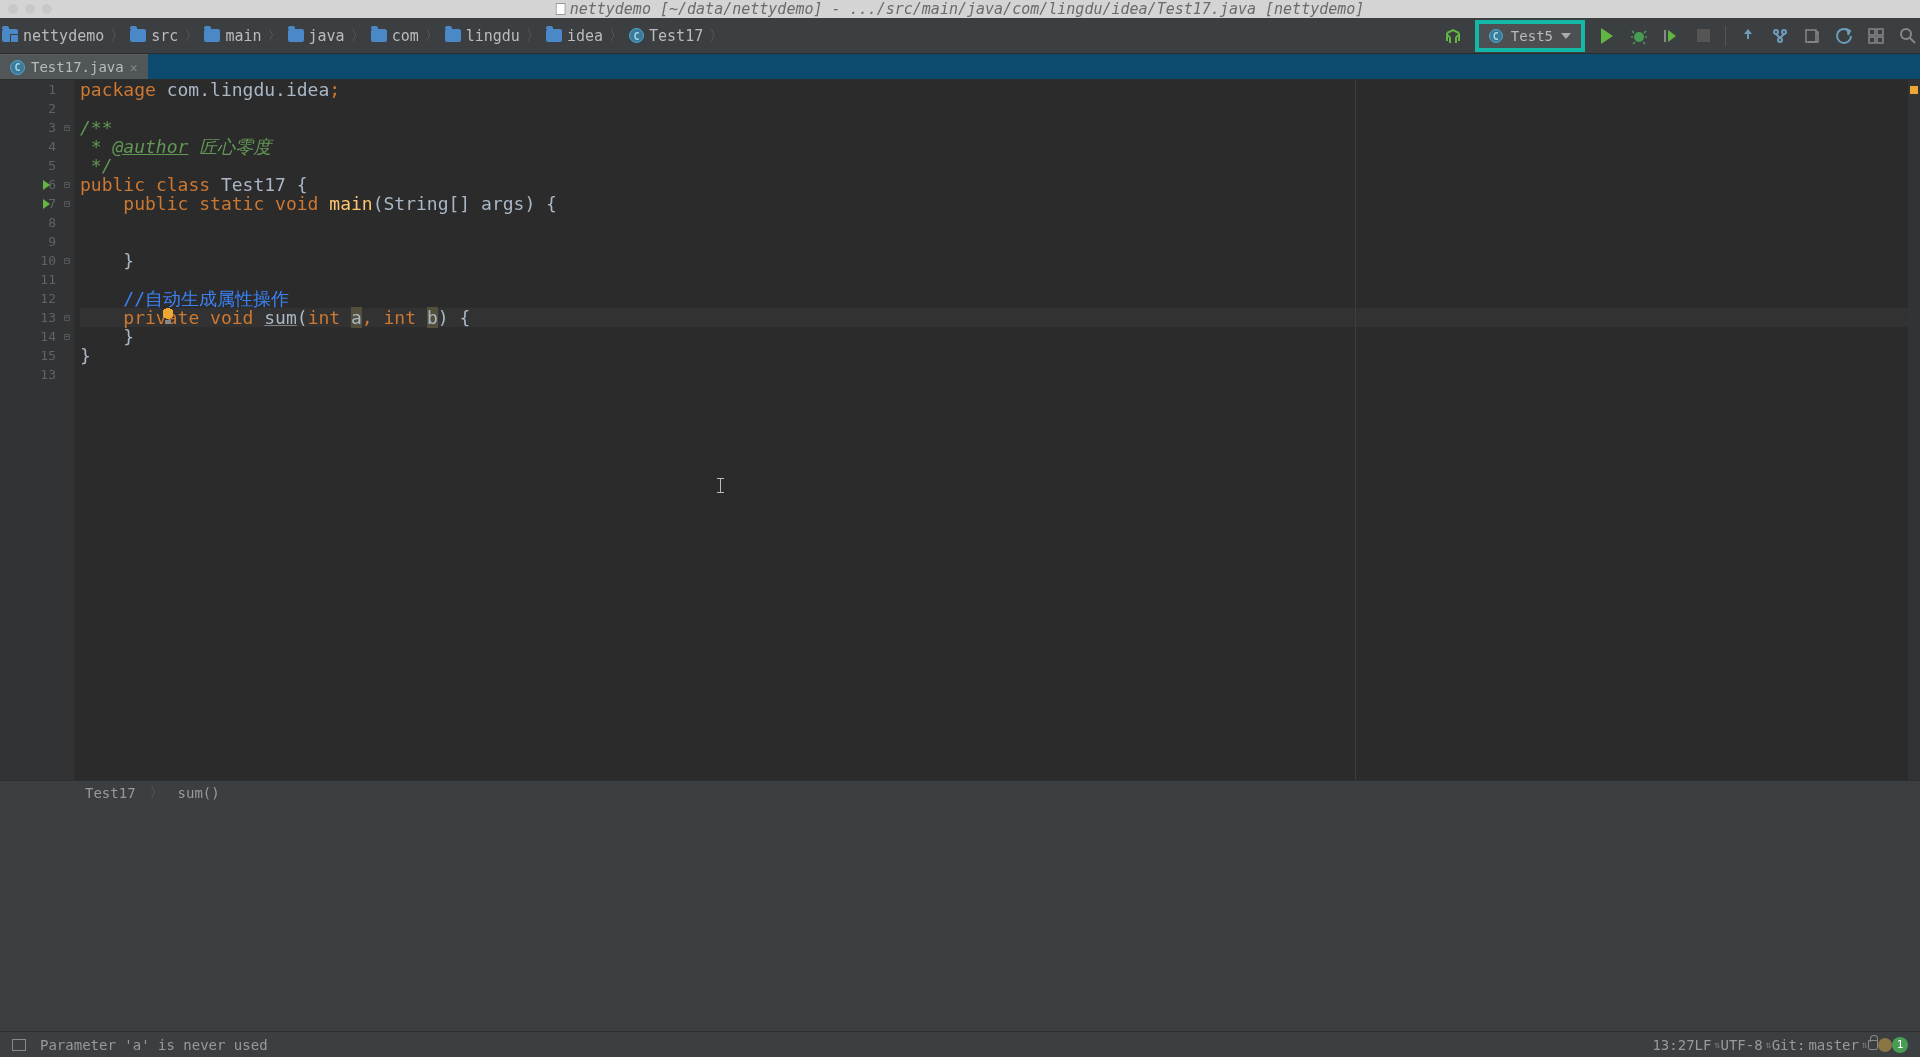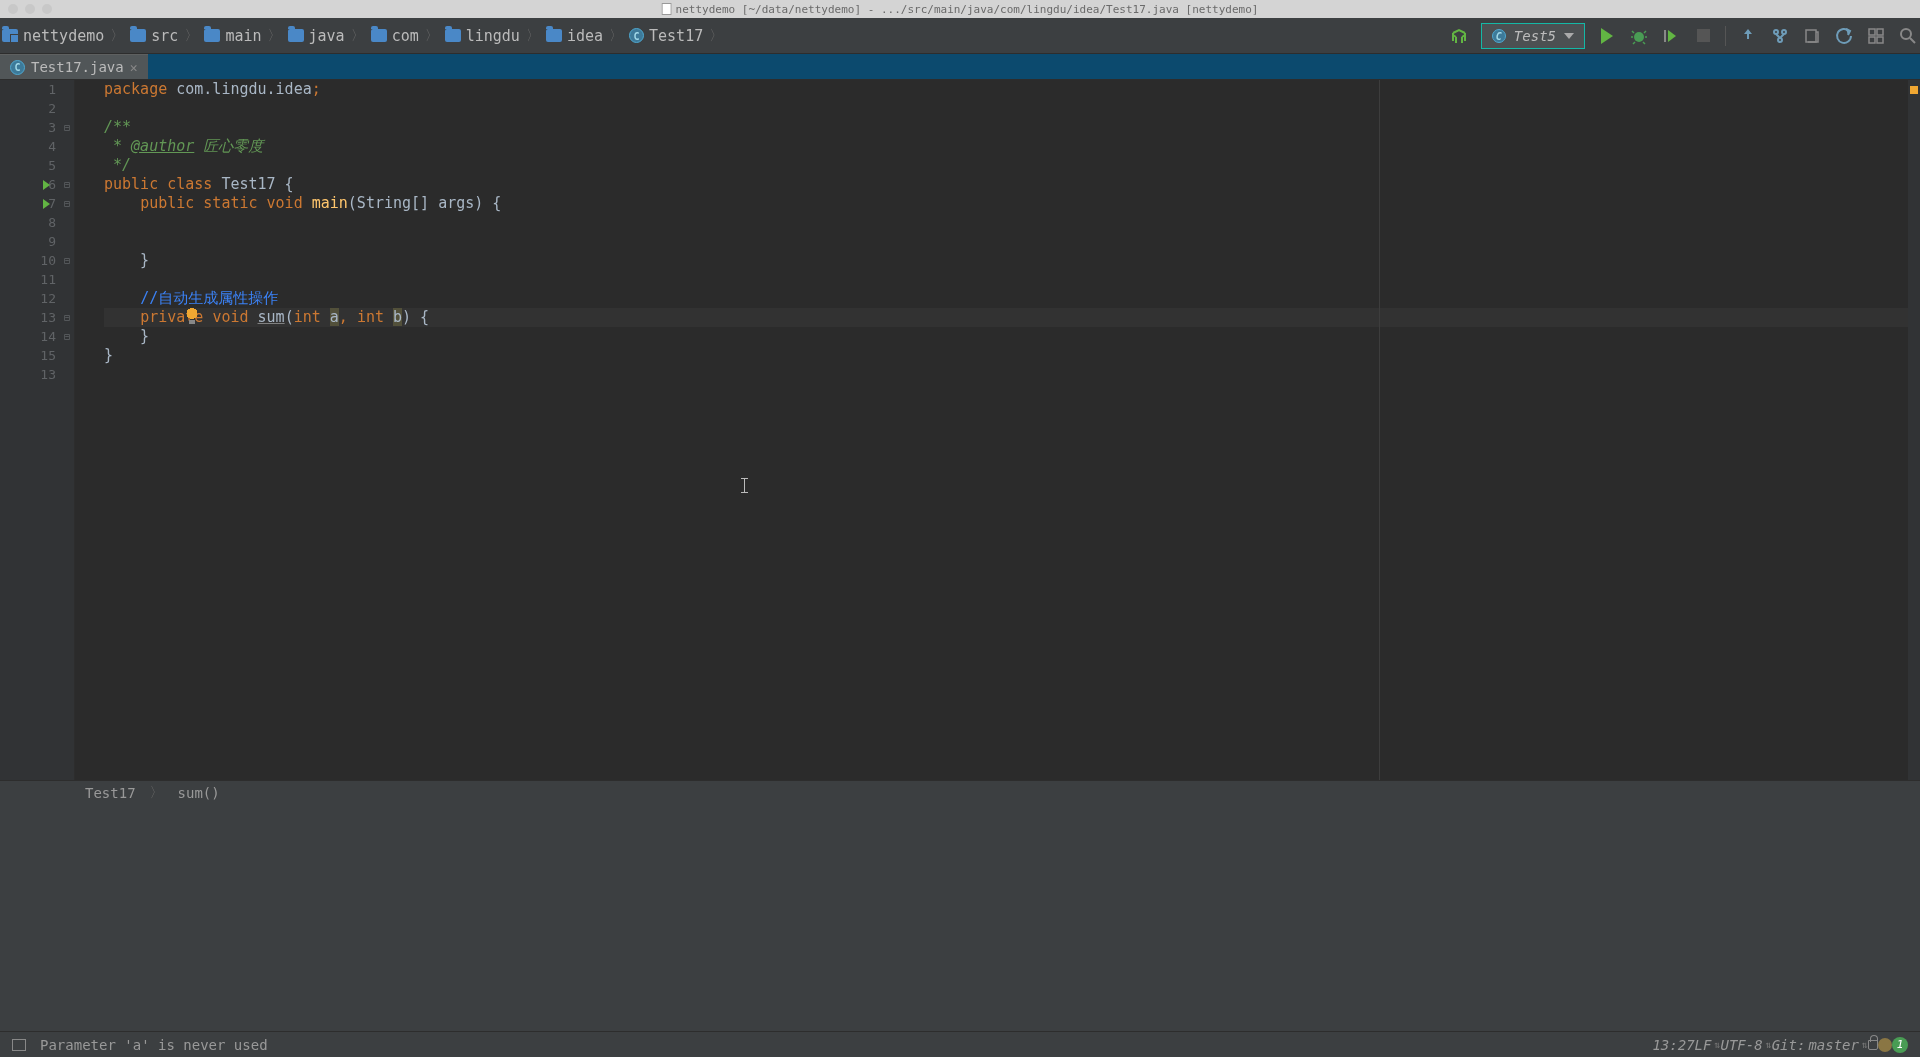--- a/index.html
+++ b/index.html
@@ -10,23 +10,24 @@
   overflow: hidden;
   width: 1920px;
   height: 1057px;
   position: relative;
 }
 .window-titlebar {
   height: 18px;
   background: #d4d4d4;
   display: flex;
   align-items: center;
-  font-size: 11px;
+  font-size: 15px;
   color: #6a6a6a;
   position: relative;
+  font-style: italic;
 }
 .traffic-lights {
   display: flex;
   gap: 7px;
   padding-left: 8px;
 }
 .traffic-light {
   width: 10px; height: 10px; border-radius: 50%;
   background: #c8c8c8;
 }
@@ -116,29 +117,28 @@
 .toolbar-icon {
   width: 20px; height: 20px;
   cursor: pointer;
   display: flex;
   align-items: center;
   justify-content: center;
 }
 .build-icon svg { stroke: #62b543; }
 .run-select {
   background: #4c5052;
-  border: 1px solid #14b8a6;
+  border: 4px solid #14b8a6;
   padding: 4px 10px;
   display: flex;
   align-items: center;
   gap: 8px;
   font-size: 14px;
   color: #bbb;
   cursor: pointer;
-  font-style: italic;
 }
 .run-select .class-icon-small { width: 14px; height: 14px; }
 .dropdown-arrow {
   width: 0; height: 0;
   border-left: 5px solid transparent;
   border-right: 5px solid transparent;
   border-top: 6px solid #aaa;
 }
 .play-icon {
   width: 0; height: 0;
@@ -223,24 +223,23 @@
 .bulb-icon::after {
   content: "";
   position: absolute;
   bottom: -2px; left: 4px;
   width: 6px; height: 4px;
   background: #888;
 }
 .code-content {
   flex: 1;
   padding-left: 5px;
-  font-size: 15px;
+  font-size: 18px;
   line-height: 19px;
   position: relative;
-  margin-left: 24px;
 }
 .code-line {
   height: 19px;
   white-space: pre;
 }
 .code-line.highlight {
   background: #323232;
 }
 .kw { color: #cc7832; }
 .comment { color: #3b82f6; }
@@ -319,21 +318,20 @@
   gap: 14px;
 }
 .tw-icon {
   width: 14px; height: 12px;
   border: 1px solid #888;
 }
 .statusbar-right {
   margin-left: auto;
   display: flex;
   align-items: center;
-  font-style: italic;
 }
 .sb-item { display: flex; align-items: center; gap: 3px; cursor: pointer; }
 .updown { font-size: 10px; color: #777; }
 .lock-icon {
   width: 10px; height: 10px;
   border: 1px solid #888;
   border-radius: 0 0 2px 2px;
   position: relative;
 }
 .lock-icon::before {

